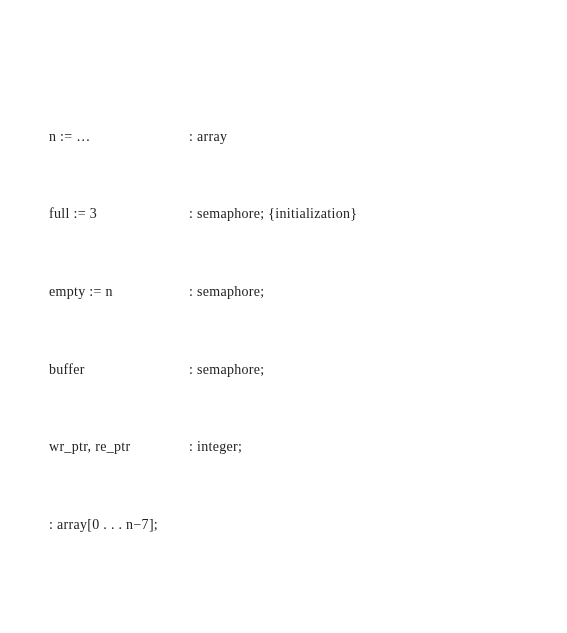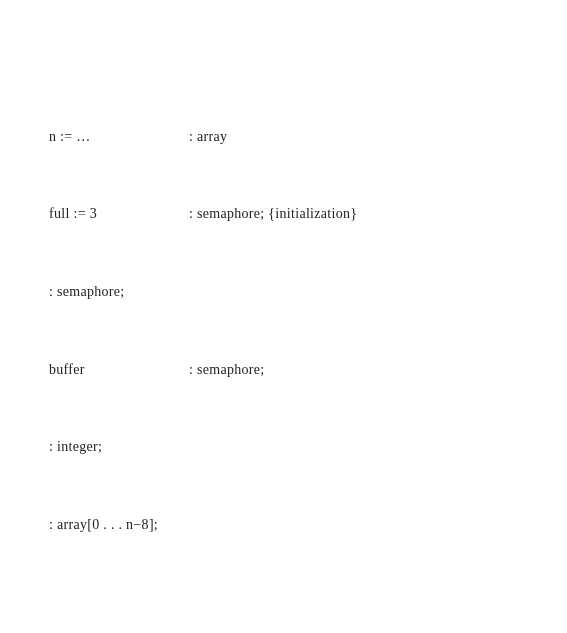--- a/index.html
+++ b/index.html
@@ -31,31 +31,33 @@
 
   <div class="indent1 decl-line">
     <span class="decl-left">n := …</span>
     <span class="decl-right">: array</span>
   </div>
   <div class="indent1 decl-line">
     <span class="decl-left">full := 3</span>
     <span class="decl-right">: semaphore; {initialization}</span>
   </div>
   <div class="indent1 decl-line">
+    <span class="decl-left">empty := n</span>
     <span class="decl-right">: semaphore;</span>
   </div>
   <div class="indent1 decl-line">
     <span class="decl-left">buffer</span>
     <span class="decl-right">: semaphore;</span>
   </div>
   <div class="indent1 decl-line">
+    <span class="decl-left">wr_ptr, re_ptr</span>
     <span class="decl-right">: integer;</span>
   </div>
   <div class="indent1 decl-line">
-    <span class="decl-right">: array[0 . . . n−8];</span>
+    <span class="decl-right">: array[0 . . . n−7];</span>
   </div>
   
   
 
   
 
   
 
   
 

